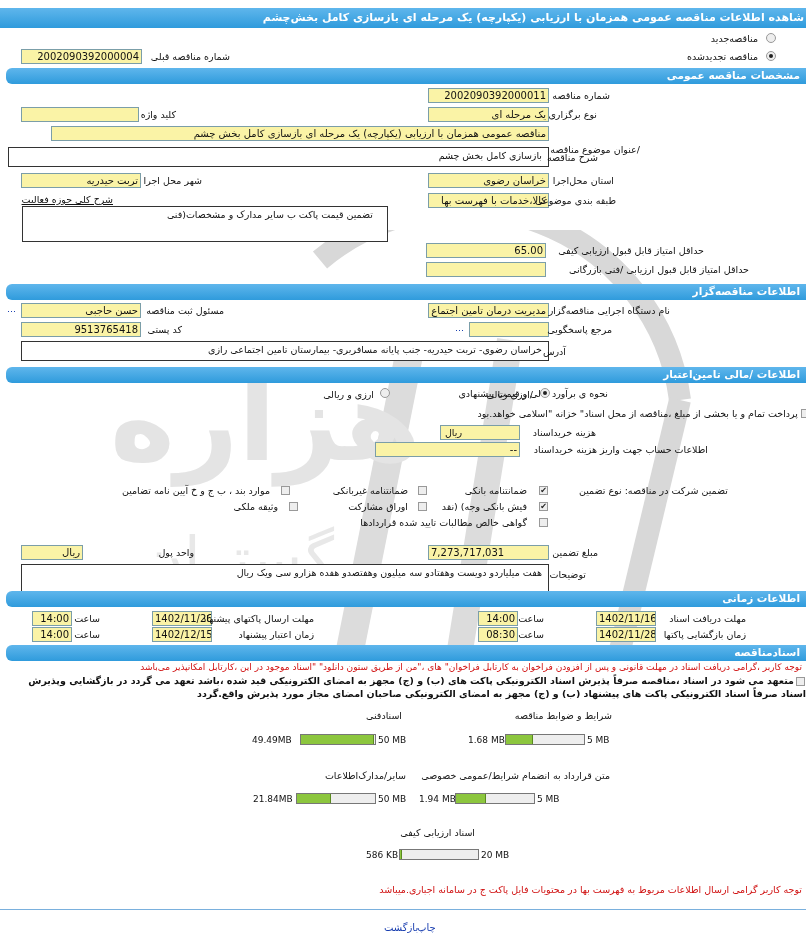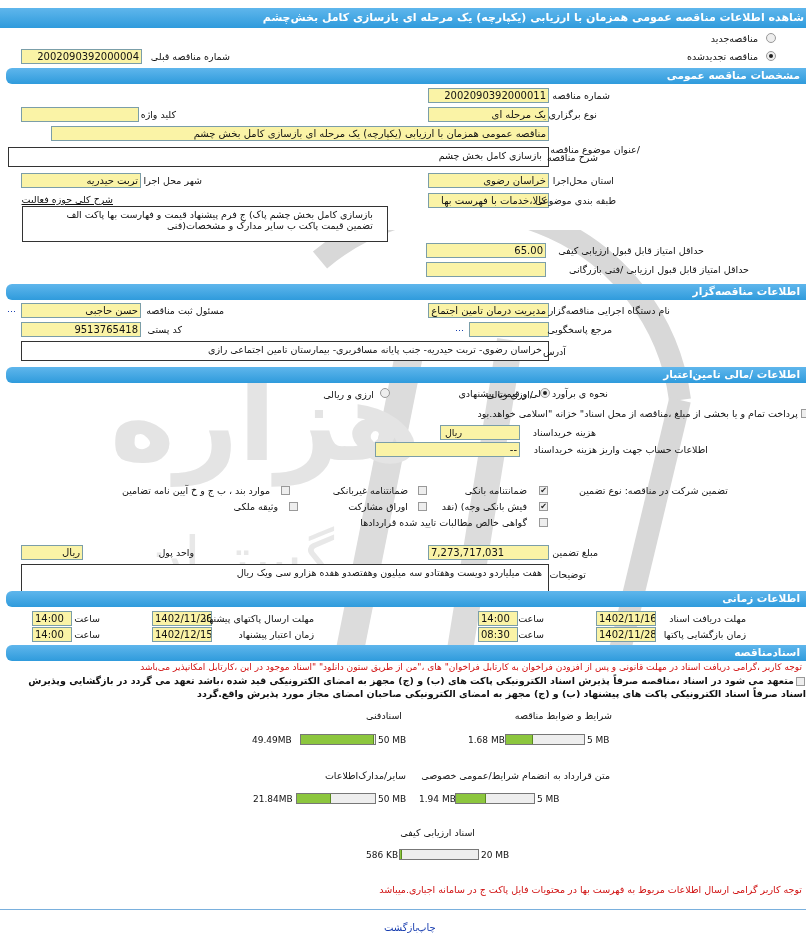--- a/index.html
+++ b/index.html
@@ -1,21 +1,21 @@
 <!DOCTYPE html>
 <html><head>
 <meta charset="utf-8">
 <style>
 *{box-sizing:border-box;margin:0;padding:0}
 body{width:806px;height:937px;background:#fff;font-family:"DejaVu Sans",sans-serif;font-size:10px;color:#111;position:relative;overflow:hidden;direction:ltr}
 .abs{position:absolute}
 .hdr{position:absolute;left:6px;right:0;height:16px;background:linear-gradient(#5fb6ec,#2f9bdc);color:#fff;font-weight:bold;font-size:10.5px;direction:rtl;text-align:right;padding:1px 6px 0 0;border-radius:6px 0 0 6px;white-space:nowrap;overflow:hidden}
 .title{position:absolute;left:0;right:0;top:8px;height:20px;background:linear-gradient(#5fb6ec,#2f9bdc);color:#fff;font-weight:bold;font-size:11px;direction:rtl;text-align:right;padding:3px 2px 0 0;white-space:nowrap;overflow:hidden}
 .lbl{position:absolute;direction:rtl;text-align:right;white-space:nowrap;font-size:9.5px}
-.inp{position:absolute;height:15px;background:#faf3a6;border:1px solid #7b9ea8;font-size:10px;direction:rtl;padding:0 2px;white-space:nowrap;overflow:hidden;line-height:13px}
+.inp{position:absolute;height:15px;background:#faf3a6;border:1px solid #7b9ea8;font-size:10px;direction:rtl;text-align:right;padding:0 2px;white-space:nowrap;overflow:hidden;line-height:13px}
 .inp.ltr{direction:ltr}
 .box{position:absolute;border:1px solid #333;background:#fff;direction:rtl;text-align:right;padding:2px 6px;font-size:9.5px;white-space:nowrap;overflow:hidden}
 .radio{position:absolute;width:10px;height:10px;border-radius:50%;border:1px solid #999;background:#eee}
 .radio.on::after{content:"";position:absolute;left:2px;top:2px;width:4px;height:4px;border-radius:50%;background:#222}
 .cb{position:absolute;width:9px;height:9px;border:1px solid #999;background:#eee;font-size:8px;line-height:8px;text-align:center;color:#222}
 .red{position:absolute;color:#d01010;direction:rtl;text-align:center;white-space:nowrap;font-size:9.5px}
 .bold{position:absolute;font-weight:bold;direction:rtl;text-align:center;white-space:nowrap;font-size:10px}
 .bar{position:absolute;height:11px;border:1px solid #777;background:#eee}
 .bar .fill{position:absolute;left:0;top:0;bottom:0;background:#8cc63e;border-right:1px solid #5a8a20}
 .sz{position:absolute;font-size:9px;white-space:nowrap}
@@ -64,21 +64,20 @@
 <div class="lbl" style="right:192px;top:175px">استان محل‌اجرا</div>
 
 <div class="inp" style="left:21px;top:173px;width:120px">تربت حیدریه</div>
 <div class="lbl" style="right:604px;top:175px">شهر محل اجرا</div>
 
 <div class="inp" style="left:428px;top:193px;width:121px">کالا،خدمات با فهرست بها</div>
 <div class="lbl" style="right:190px;top:195px">طبقه بندی موضوعی</div>
 
 <div class="lbl" style="right:693px;top:194px;text-decoration:underline">شرح کلی حوزه فعالیت</div>
 <div class="box" style="left:22px;top:206px;width:366px;height:36px;padding-right:14px">
-  <div>بازسازی کامل بخش  چشم پاک) ج فرم پیشنهاد قیمت و فهارست بها پاکت الف</div>
   <div>تضمین قیمت پاکت ب سایر مدارک و  مشخصات(فنی</div>
 </div>
 
 <div class="inp ltr" style="left:426px;top:243px;width:120px;text-align:right">65.00</div>
 <div class="lbl" style="right:102px;top:245px">حداقل امتیاز قابل قبول ارزیابی کیفی</div>
 
 <div class="inp" style="left:426px;top:262px;width:120px"></div>
 <div class="lbl" style="right:57px;top:264px">حداقل امتیاز قابل قبول ارزیابی /فنی بازرگانی</div>
 
 <div class="hdr" style="top:284px">اطلاعات مناقصه‌گزار</div>

